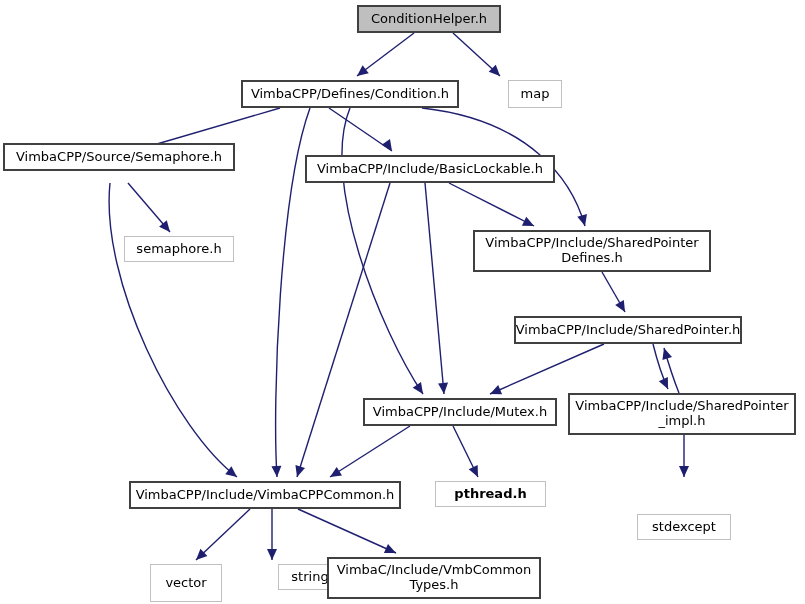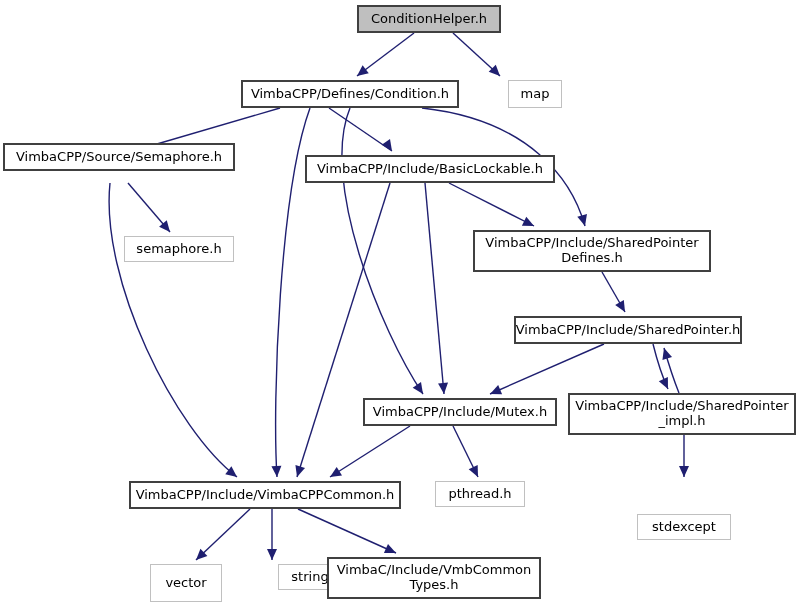--- a/index.html
+++ b/index.html
@@ -149,20 +149,20 @@
       <div class="node strong" style="left: 3px; top: 143px; width: 232px; height: 28px;">VimbaCPP/Source/Semaphore.h</div>
       <div class="node strong" style="left: 305px; top: 155px; width: 250px; height: 28px;">VimbaCPP/Include/BasicLockable.h</div>
       <div class="node weak" style="left: 124px; top: 236px; width: 110px; height: 26px; text-align: right;">semaphore.h</div>
       <div class="node strong" style="left: 473px; top: 230px; width: 238px; height: 42px;">VimbaCPP/Include/SharedPointer
 Defines.h</div>
       <div class="node strong" style="left: 514px; top: 316px; width: 228px; height: 28px;">VimbaCPP/Include/SharedPointer.h</div>
       <div class="node strong" style="left: 347px; top: 398px; width: 194px; height: 28px; margin-left: 16px;">VimbaCPP/Include/Mutex.h</div>
       <div class="node strong" style="left: 568px; top: 393px; width: 228px; height: 42px;">VimbaCPP/Include/SharedPointer
 _impl.h</div>
       <div class="node strong" style="left: 129px; top: 481px; width: 272px; height: 28px;">VimbaCPP/Include/VimbaCPPCommon.h</div>
-      <div class="node weak" style="left: 435px; top: 481px; width: 90px; height: 26px;">pthread.h</div>
+      <div class="node weak" style="left: 435px; top: 481px; width: 111px; height: 26px; font-weight: bold;">pthread.h</div>
       <div class="node weak" style="left: 637px; top: 481px; width: 94px; height: 26px; margin-top: 33px;">stdexcept</div>
       <div class="node weak" style="left: 150px; top: 564px; width: 72px; height: 38px;">vector</div>
       <div class="node weak" style="left: 240px; top: 564px; width: 64px; height: 26px; margin-left: 38px;">string</div>
       <div class="node strong" style="left: 327px; top: 557px; width: 214px; height: 42px;">VimbaC/Include/VmbCommon
 Types.h</div>
     </div>
 </div>
 
 </body></html>

